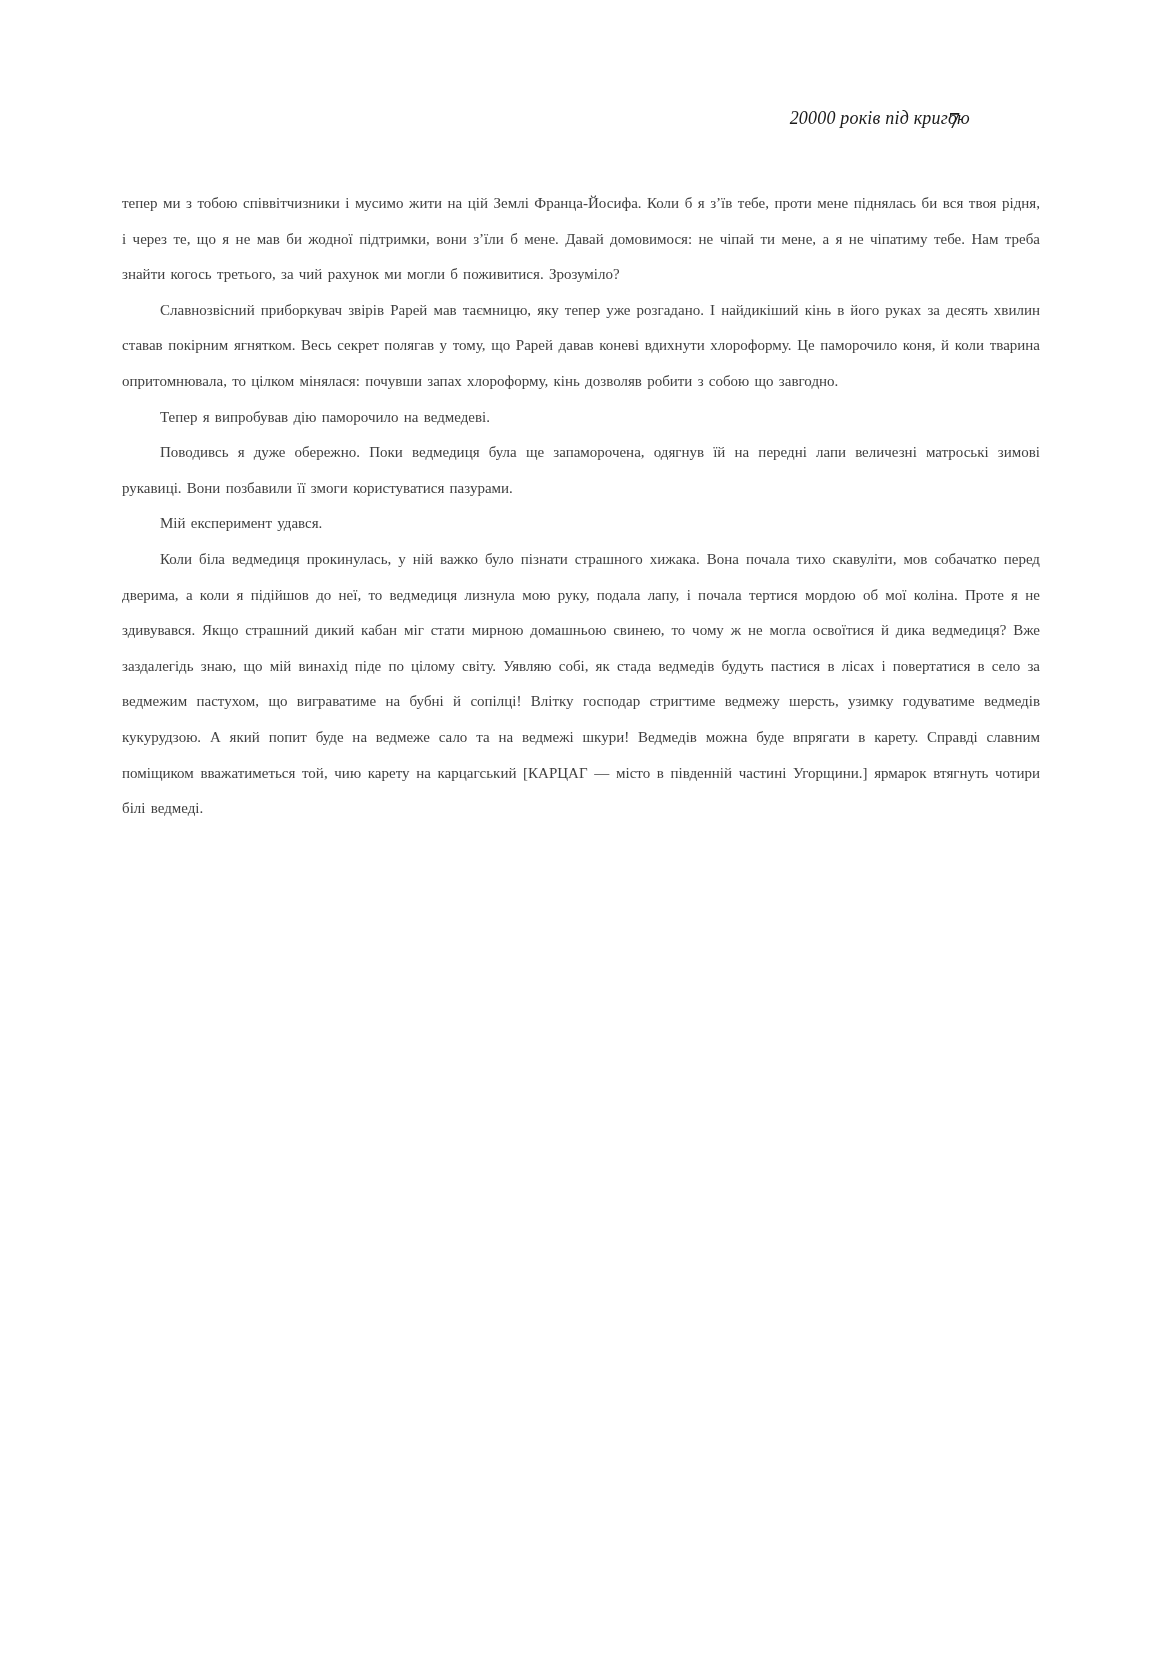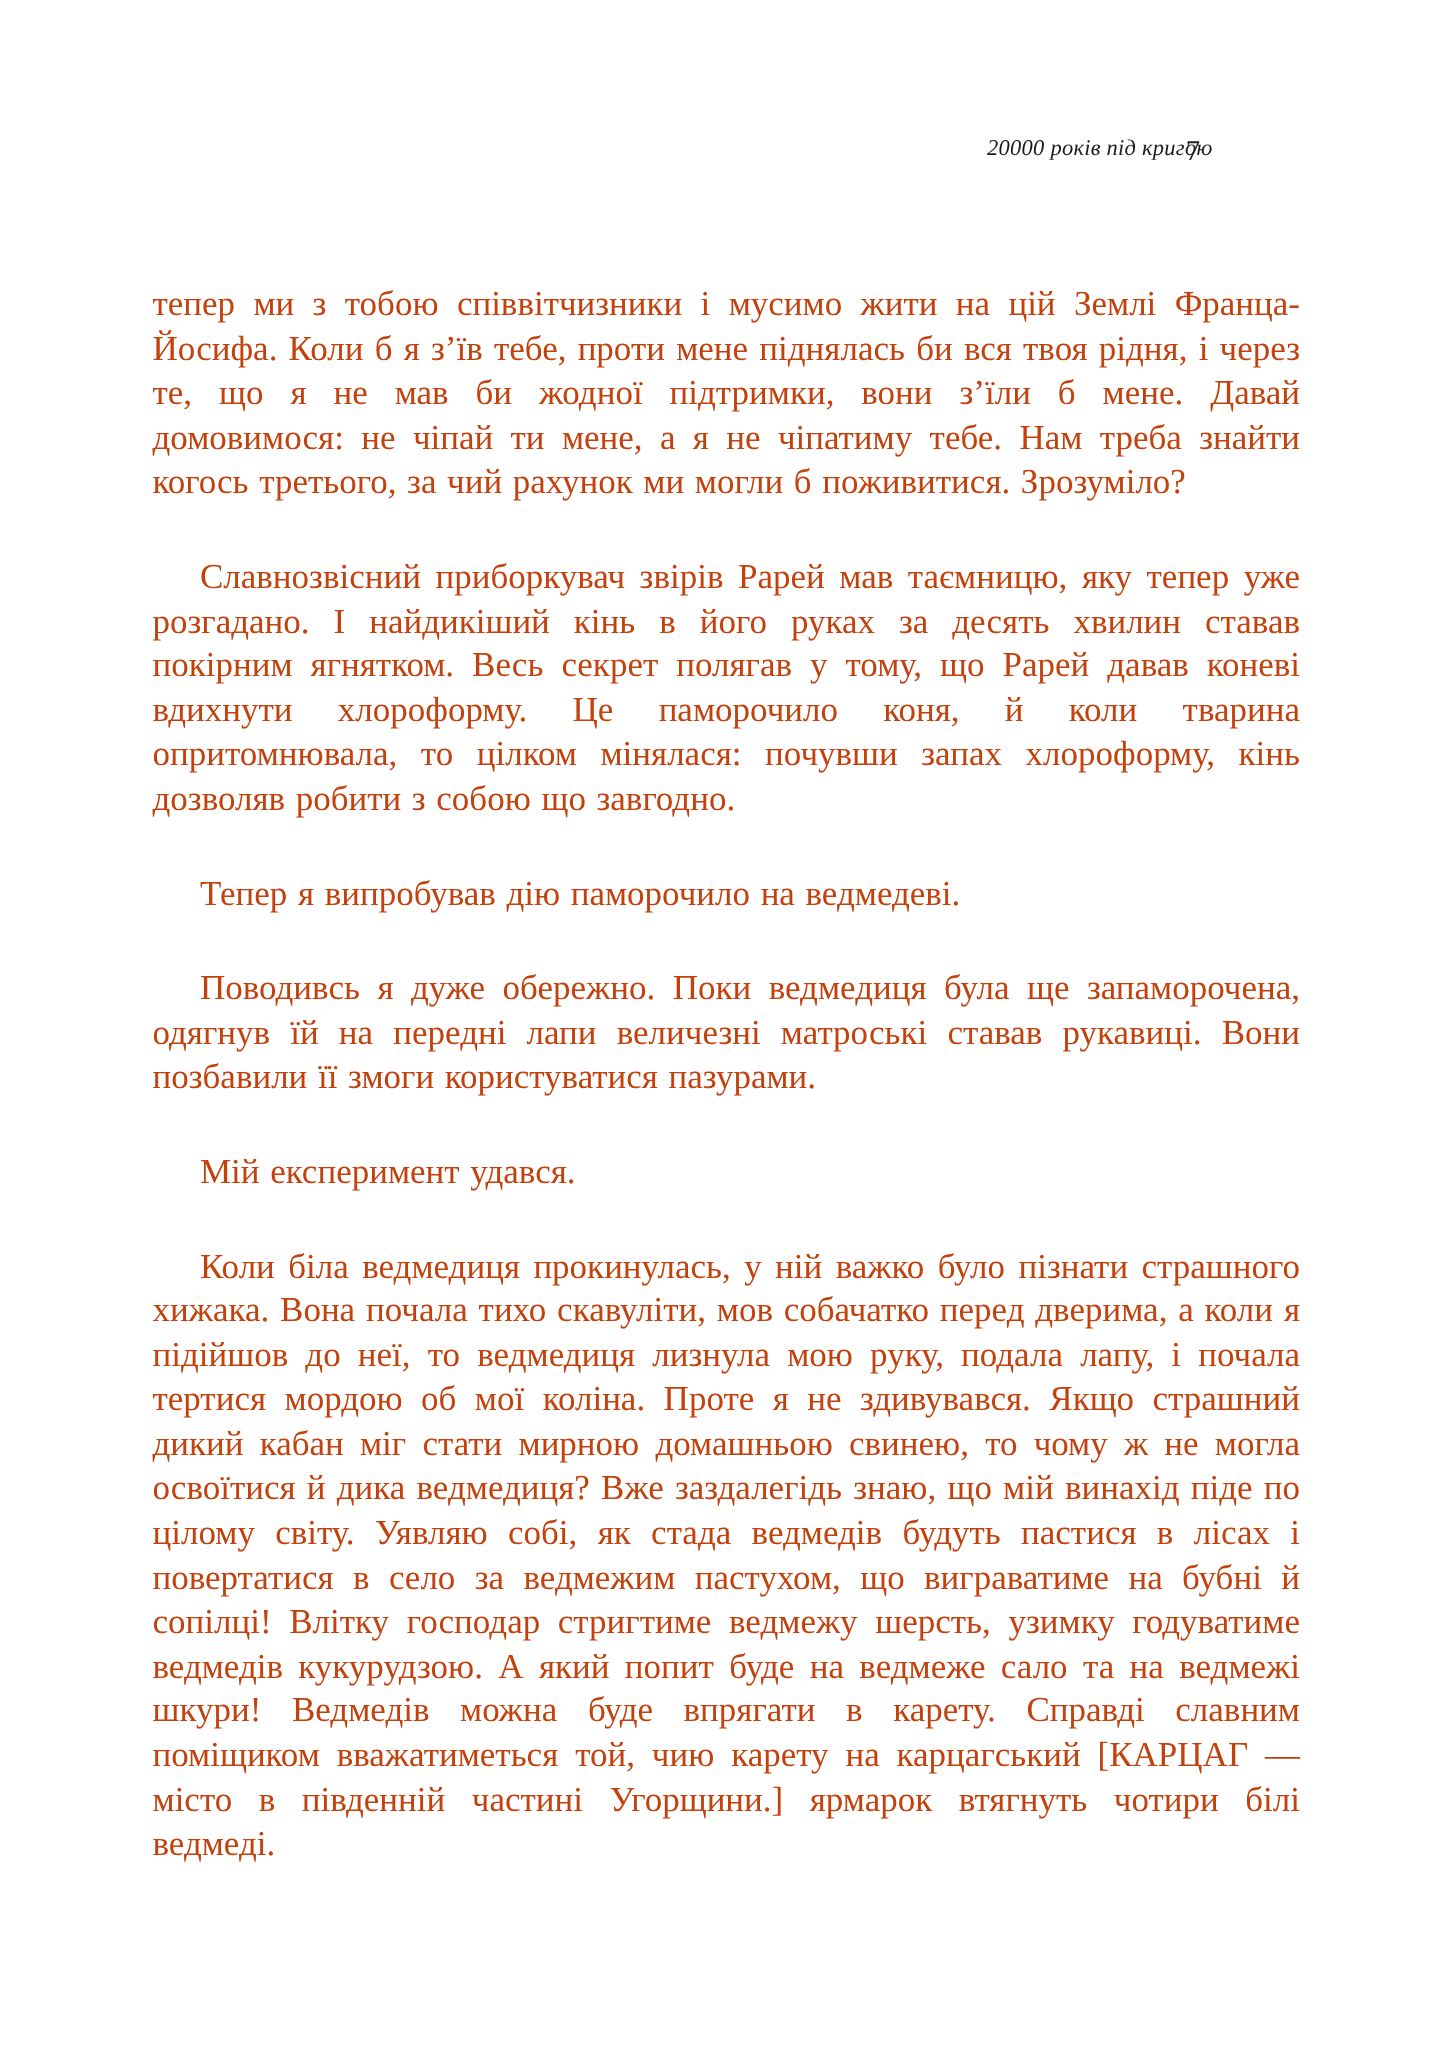--- a/index.html
+++ b/index.html
@@ -44,46 +44,45 @@
   }
 
   .page-body {
     position: absolute;
     top: 186px;
     left: 122px;
     width: 918px;
   }
 
   .para {
-    font-size: 28px;
+    font-size: 15px;
     line-height: 35.6px;
     text-align: justify;
     text-justify: inter-word;
     text-indent: 38px;
     word-spacing: 1.5px;
-    color: #c2410c;
-    margin-top: 40px;
+    color: #404040;
   }
 
   .para.no-indent {
     text-indent: 0;
   }
 </style>
 </head>
 <body>
 
 <div class="page">
 
   <header class="page-header">
     <span class="running-title">20000 років під кригою</span>
     <span class="page-number">7</span>
   </header>
 
   <main class="page-body">
     <p class="para no-indent">тепер ми з тобою співвітчизники і мусимо жити на цій Землі Франца-Йосифа. Коли б я з’їв тебе, проти мене піднялась би вся твоя рідня, і через те, що я не мав би жодної підтримки, вони з’їли б мене. Давай домовимося: не чіпай ти мене, а я не чіпатиму тебе. Нам треба знайти когось третього, за чий рахунок ми могли б поживитися. Зрозуміло?</p>
     <p class="para">Славнозвісний приборкувач звірів Рарей мав таємницю, яку тепер уже розгадано. І найдикіший кінь в його руках за десять хвилин ставав покірним ягнятком. Весь секрет полягав у тому, що Рарей давав коневі вдихнути хлороформу. Це паморочило коня, й коли тварина опритомнювала, то цілком мінялася: почувши запах хлороформу, кінь дозволяв робити з собою що завгодно.</p>
     <p class="para">Тепер я випробував дію паморочило на ведмедеві.</p>
-    <p class="para">Поводивсь я дуже обережно. Поки ведмедиця була ще запаморочена, одягнув їй на передні лапи величезні матроські ставав рукавиці. Вони позбавили її змоги користуватися пазурами.</p>
+    <p class="para">Поводивсь я дуже обережно. Поки ведмедиця була ще запаморочена, одягнув їй на передні лапи величезні матроські зимові рукавиці. Вони позбавили її змоги користуватися пазурами.</p>
     <p class="para">Мій експеримент удався.</p>
     <p class="para">Коли біла ведмедиця прокинулась, у ній важко було пізнати страшного хижака. Вона почала тихо скавуліти, мов собачатко перед дверима, а коли я підійшов до неї, то ведмедиця лизнула мою руку, подала лапу, і почала тертися мордою об мої коліна. Проте я не здивувався. Якщо страшний дикий кабан міг стати мирною домашньою свинею, то чому ж не могла освоїтися й дика ведмедиця? Вже заздалегідь знаю, що мій винахід піде по цілому світу. Уявляю собі, як стада ведмедів будуть пастися в лісах і повертатися в село за ведмежим пастухом, що виграватиме на бубні й сопілці! Влітку господар стригтиме ведмежу шерсть, узимку годуватиме ведмедів кукурудзою. А який попит буде на ведмеже сало та на ведмежі шкури! Ведмедів можна буде впрягати в карету. Справді славним поміщиком вважатиметься той, чию карету на карцагський [КАРЦАГ — місто в південній частині Угорщини.] ярмарок втягнуть чотири білі ведмеді.</p>
   </main>
 
 </div>
 
 </body></html>

